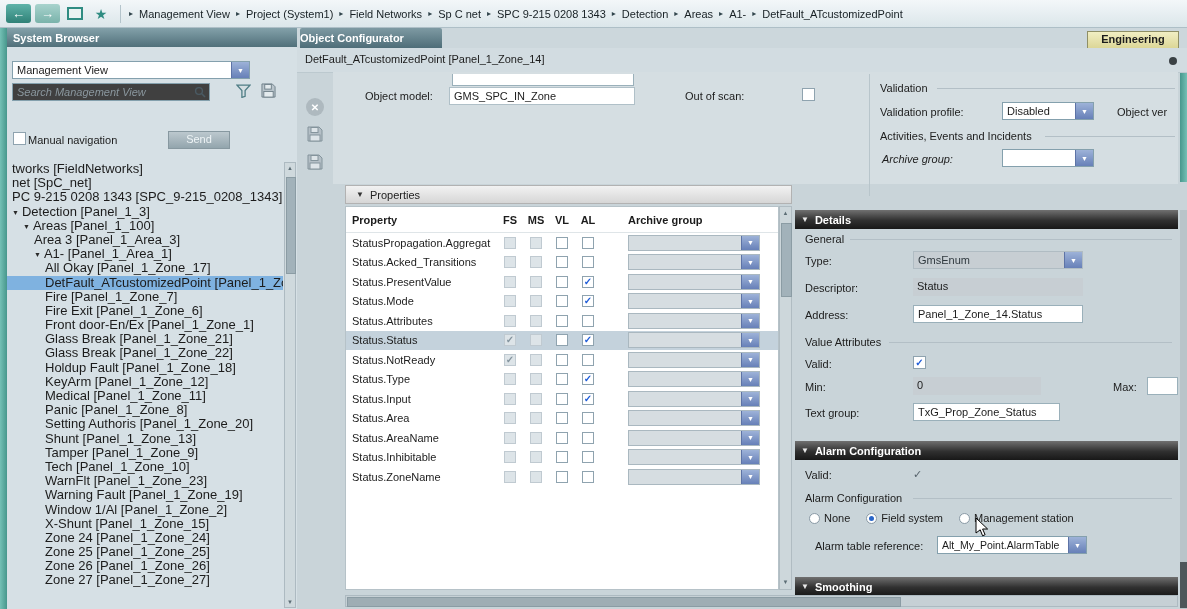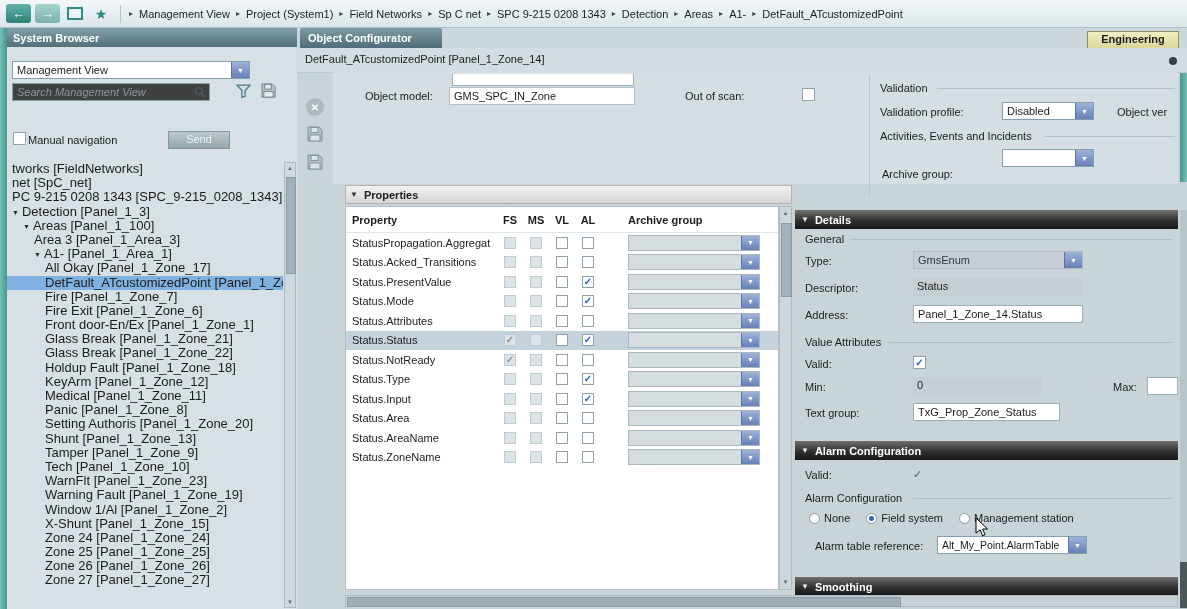--- a/index.html
+++ b/index.html
@@ -55,21 +55,21 @@
   .tri::after{content:"▼";font-size:7px;color:#2a2a2a;}
   .tree-sb{position:absolute;left:277px;top:134px;width:12px;bottom:1px;background:#cfd9dd;border:1px solid #adbac1;box-sizing:border-box;}
   .tree-sb .arr{position:absolute;left:0;width:10px;height:10px;font-size:6px;color:#5c6d75;text-align:center;line-height:10px;}
   .tree-sb .thumb{position:absolute;left:1px;width:8px;top:14px;height:95px;background:#a2b2ba;border:1px solid #8b9ca4;}
 
   
   .main{position:absolute;left:297px;top:28px;width:890px;height:581px;}
   .tabband{position:absolute;left:0;top:0;width:890px;height:20px;background:#ccd7dc;}
   .oc-tab{position:absolute;left:3px;top:0;width:142px;height:20px;box-sizing:border-box;border-radius:2px 2px 0 0;
           background:linear-gradient(#7e9aa3,#4e6d78);color:#fff;font-weight:bold;
-          display:flex;align-items:center;padding-left:8px;}
+          display:flex;align-items:center;}
   .eng-btn{position:absolute;left:790px;top:3px;width:92px;height:18px;box-sizing:border-box;
            background:linear-gradient(#f1eec3,#dcd697);border:1px solid #8f8f66;font-weight:bold;
            text-align:center;line-height:15px;}
   .title-row{position:absolute;left:0;top:20px;width:890px;height:24px;background:#d2dce1;border-bottom:1px solid #bcc9cf;}
   .obj-title{position:absolute;left:8px;top:5px;}
   .pin{position:absolute;left:872px;top:9px;width:8px;height:8px;border-radius:50%;background:#3a4144;}
   .form-bg{position:absolute;left:36px;top:44px;width:845px;height:112px;background:#d5dee2;}
   .vline{position:absolute;left:572px;top:46px;width:1px;height:122px;background:#b8c5cb;}
 
   .ic-circle-x{position:absolute;left:9px;top:70px;width:18px;height:18px;border-radius:50%;background:#aeb9bf;
@@ -86,21 +86,21 @@
   .cb.t{width:12px;height:12px;}
   .cb.dim{background:#dde4e8;border-color:#c0cad1;}
   .cb.checked::after{content:"✓";color:#1d5bd8;font-weight:bold;font-size:10px;line-height:1;}
   .cb.gray::after{content:"✓";color:#84949e;font-weight:bold;font-size:10px;line-height:1;}
   .plain-check::after{content:"✓";color:#55626b;font-size:11px;}
   .gline{position:absolute;height:1px;background:#b3bfc6;}
 
   
   .props-header{position:absolute;left:48px;top:157px;width:447px;height:19px;box-sizing:border-box;
                 background:linear-gradient(#f2f2f2,#d6d6d6);border:1px solid #b2b2b2;
-                display:flex;align-items:center;gap:6px;padding-left:4px;font-weight:bold;color:#222;}
+                display:flex;align-items:center;gap:6px;padding-left:10px;font-weight:normal;color:#222;}
   .props-header::before{content:"▼";font-size:8px;color:#333;}
   .table-wrap{position:absolute;left:48px;top:178px;width:434px;height:384px;background:#fff;
               border:1px solid #b6c2c8;box-sizing:border-box;overflow:hidden;}
   .thead{display:flex;align-items:center;height:25px;font-weight:bold;border-bottom:1px solid #dfe5e8;}
   .th-prop{width:151px;padding-left:6px;box-sizing:border-box;}
   .th-cb{width:26px;text-align:center;}
   .th-arch{margin-left:27px;}
   .trow{display:flex;align-items:center;height:19.5px;}
   .trow.hl{background:#c4d2dc;}
   .tc-prop{width:151px;padding-left:6px;box-sizing:border-box;white-space:nowrap;overflow:hidden;}
@@ -358,21 +358,21 @@
     <span class="gline" style="left:640px;top:60px;width:238px;"></span>
     <span class="lbl" style="left:583px;top:78px;">Validation profile:</span>
     <div class="dd abs" style="left:705px;top:74px;width:92px;">
       <span class="txt">Disabled</span>
       <span class="btn"></span>
     </div>
     <span class="lbl" style="left:820px;top:78px;">Object ver</span>
 
     <span class="lbl" style="left:583px;top:102px;">Activities, Events and Incidents</span>
     <span class="gline" style="left:748px;top:108px;width:130px;"></span>
-    <span class="lbl" style="left:585px;top:140px;">Archive group:</span>
+    <span class="lbl" style="left:585px;top:125px;font-style:italic;">Archive group:</span>
     <div class="dd abs" style="left:705px;top:121px;width:92px;">
       <span class="txt"></span>
       <span class="btn"></span>
     </div>
 
     <div class="props-header">
       <span>Properties</span>
     </div>
     <div class="table-wrap">
       <div class="thead">
@@ -569,20 +569,39 @@
             <div class="tc-cb">
               <span class="cb t"></span>
             </div>
             <div class="dd mini">
               <span class="txt"></span>
               <span class="btn"></span>
             </div>
           </div>
           <div class="trow">
             <div class="tc-prop">Status.AreaName</div>
+            <div class="tc-cb">
+              <span class="cb t dim"></span>
+            </div>
+            <div class="tc-cb">
+              <span class="cb t dim"></span>
+            </div>
+            <div class="tc-cb">
+              <span class="cb t"></span>
+            </div>
+            <div class="tc-cb">
+              <span class="cb t"></span>
+            </div>
+            <div class="dd mini">
+              <span class="txt"></span>
+              <span class="btn"></span>
+            </div>
+          </div>
+          <div class="trow">
+            <div class="tc-prop">Status.Inhibitable</div>
             <div class="tc-cb">
               <span class="cb t dim"></span>
             </div>
             <div class="tc-cb">
               <span class="cb t dim"></span>
             </div>
             <div class="tc-cb">
               <span class="cb t"></span>
             </div>
             <div class="tc-cb">

